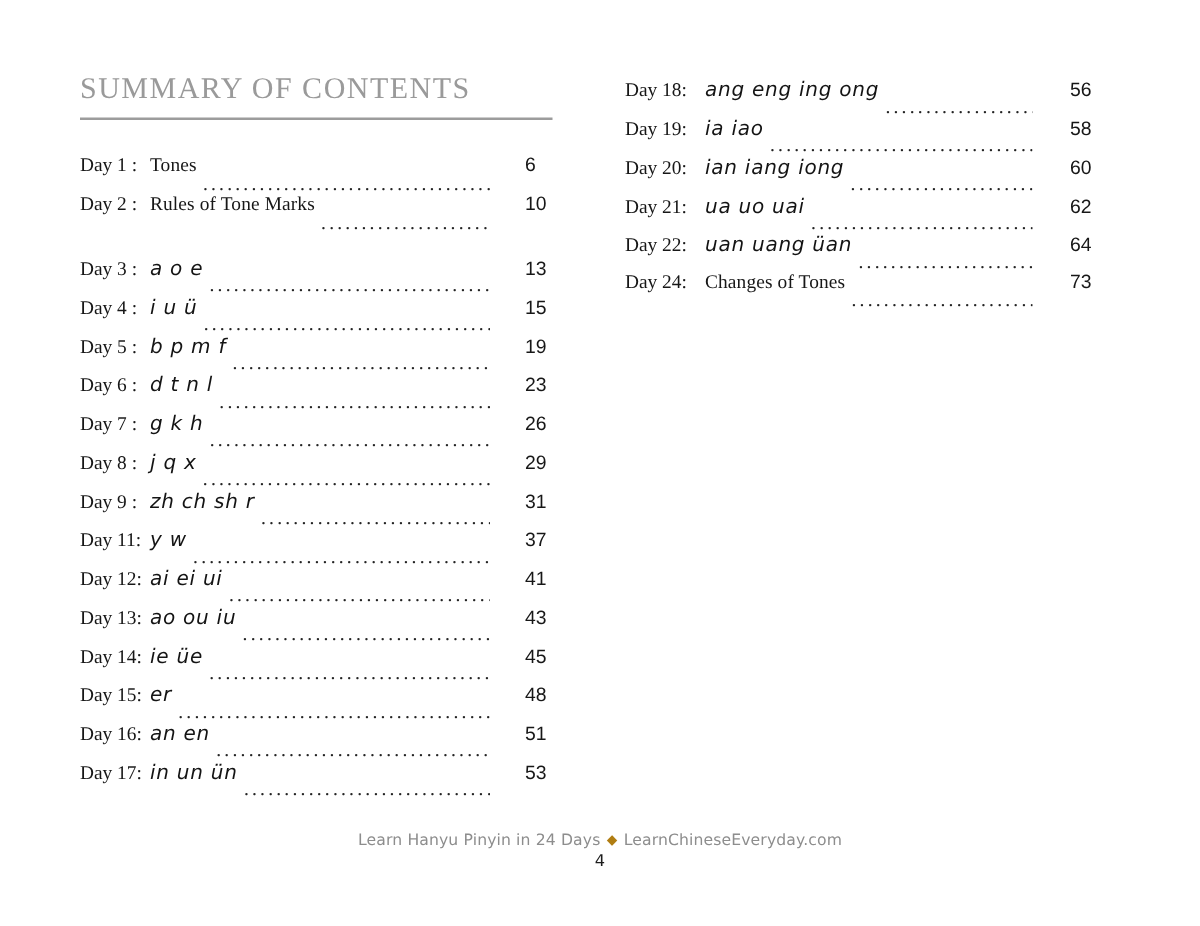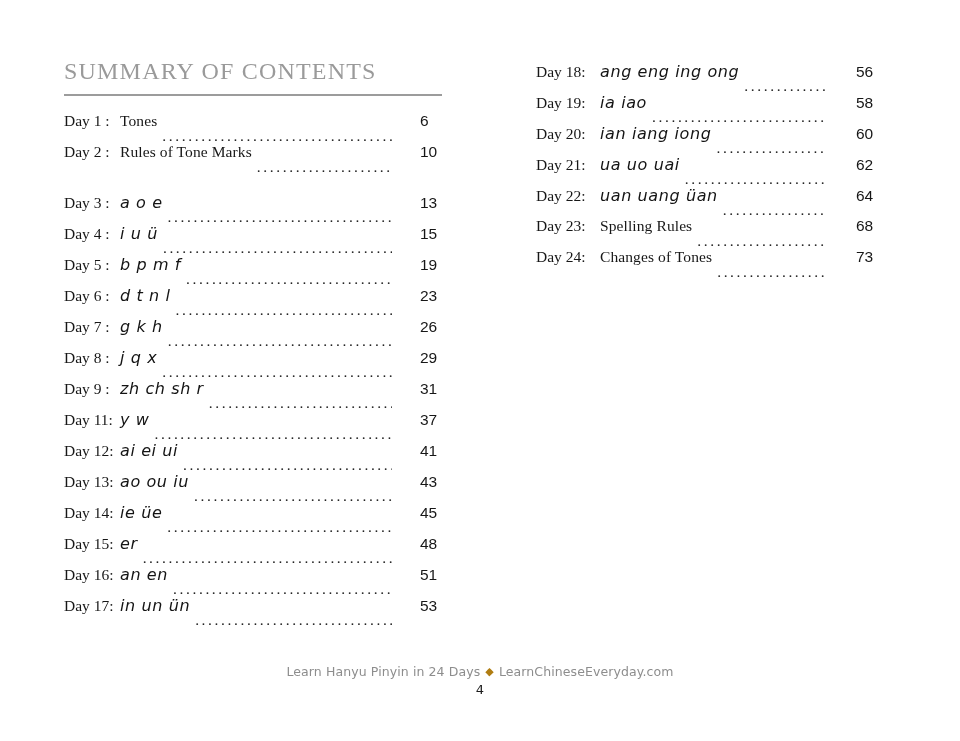--- a/index.html
+++ b/index.html
@@ -45,21 +45,21 @@
     background: #9c9c9c;
     width: 378px;
   }
 
   
   .col {
     position: absolute;
   }
   .col-left {
     left: 64px;
-    top: 112px;
+    top: 124px;
     width: 400px;
   }
   .col-right {
     left: 500px;
     top: 62px;
     width: 400px;
   }
 
   .toc-row {
     display: flex;
@@ -71,21 +71,21 @@
     margin-top: 19px;
   }
 
   .day-label {
     font-family: "Liberation Serif", serif;
     font-size: 15.5px;
     color: #171717;
     flex: 0 0 auto;
   }
   .col-left .day-label { width: 56px; }
-  .col-right .day-label { width: 64px; margin-left: 36px; }
+  .col-right .day-label { width: 64px; }
 
   .entry-text {
     flex: 0 0 auto;
     font-size: 15.5px;
     color: #171717;
     padding-right: 5px;
     text-align: center;
   }
   
   .entry-text.pinyin {
@@ -293,26 +293,20 @@
         <span class="leader"></span>
         <span class="page-num">62</span>
       </div>
       <div class="toc-row">
         <span class="day-label">Day 22:</span>
         <span class="entry-text pinyin">uan uang üan</span>
         <span class="leader"></span>
         <span class="page-num">64</span>
       </div>
       <div class="toc-row">
-        <span class="day-label">Day 23:</span>
-        <span class="entry-text plain">Spelling Rules</span>
-        <span class="leader"></span>
-        <span class="page-num">68</span>
-      </div>
-      <div class="toc-row">
         <span class="day-label">Day 24:</span>
         <span class="entry-text plain">Changes of Tones</span>
         <span class="leader"></span>
         <span class="page-num">73</span>
       </div>
     </div>
 
   <div class="footer">
     <div class="footer-line">
       <span>Learn Hanyu Pinyin in 24 Days</span><span class="footer-sep" style="color: rgb(176, 125, 18);">◆</span><span>LearnChineseEveryday.com</span>

